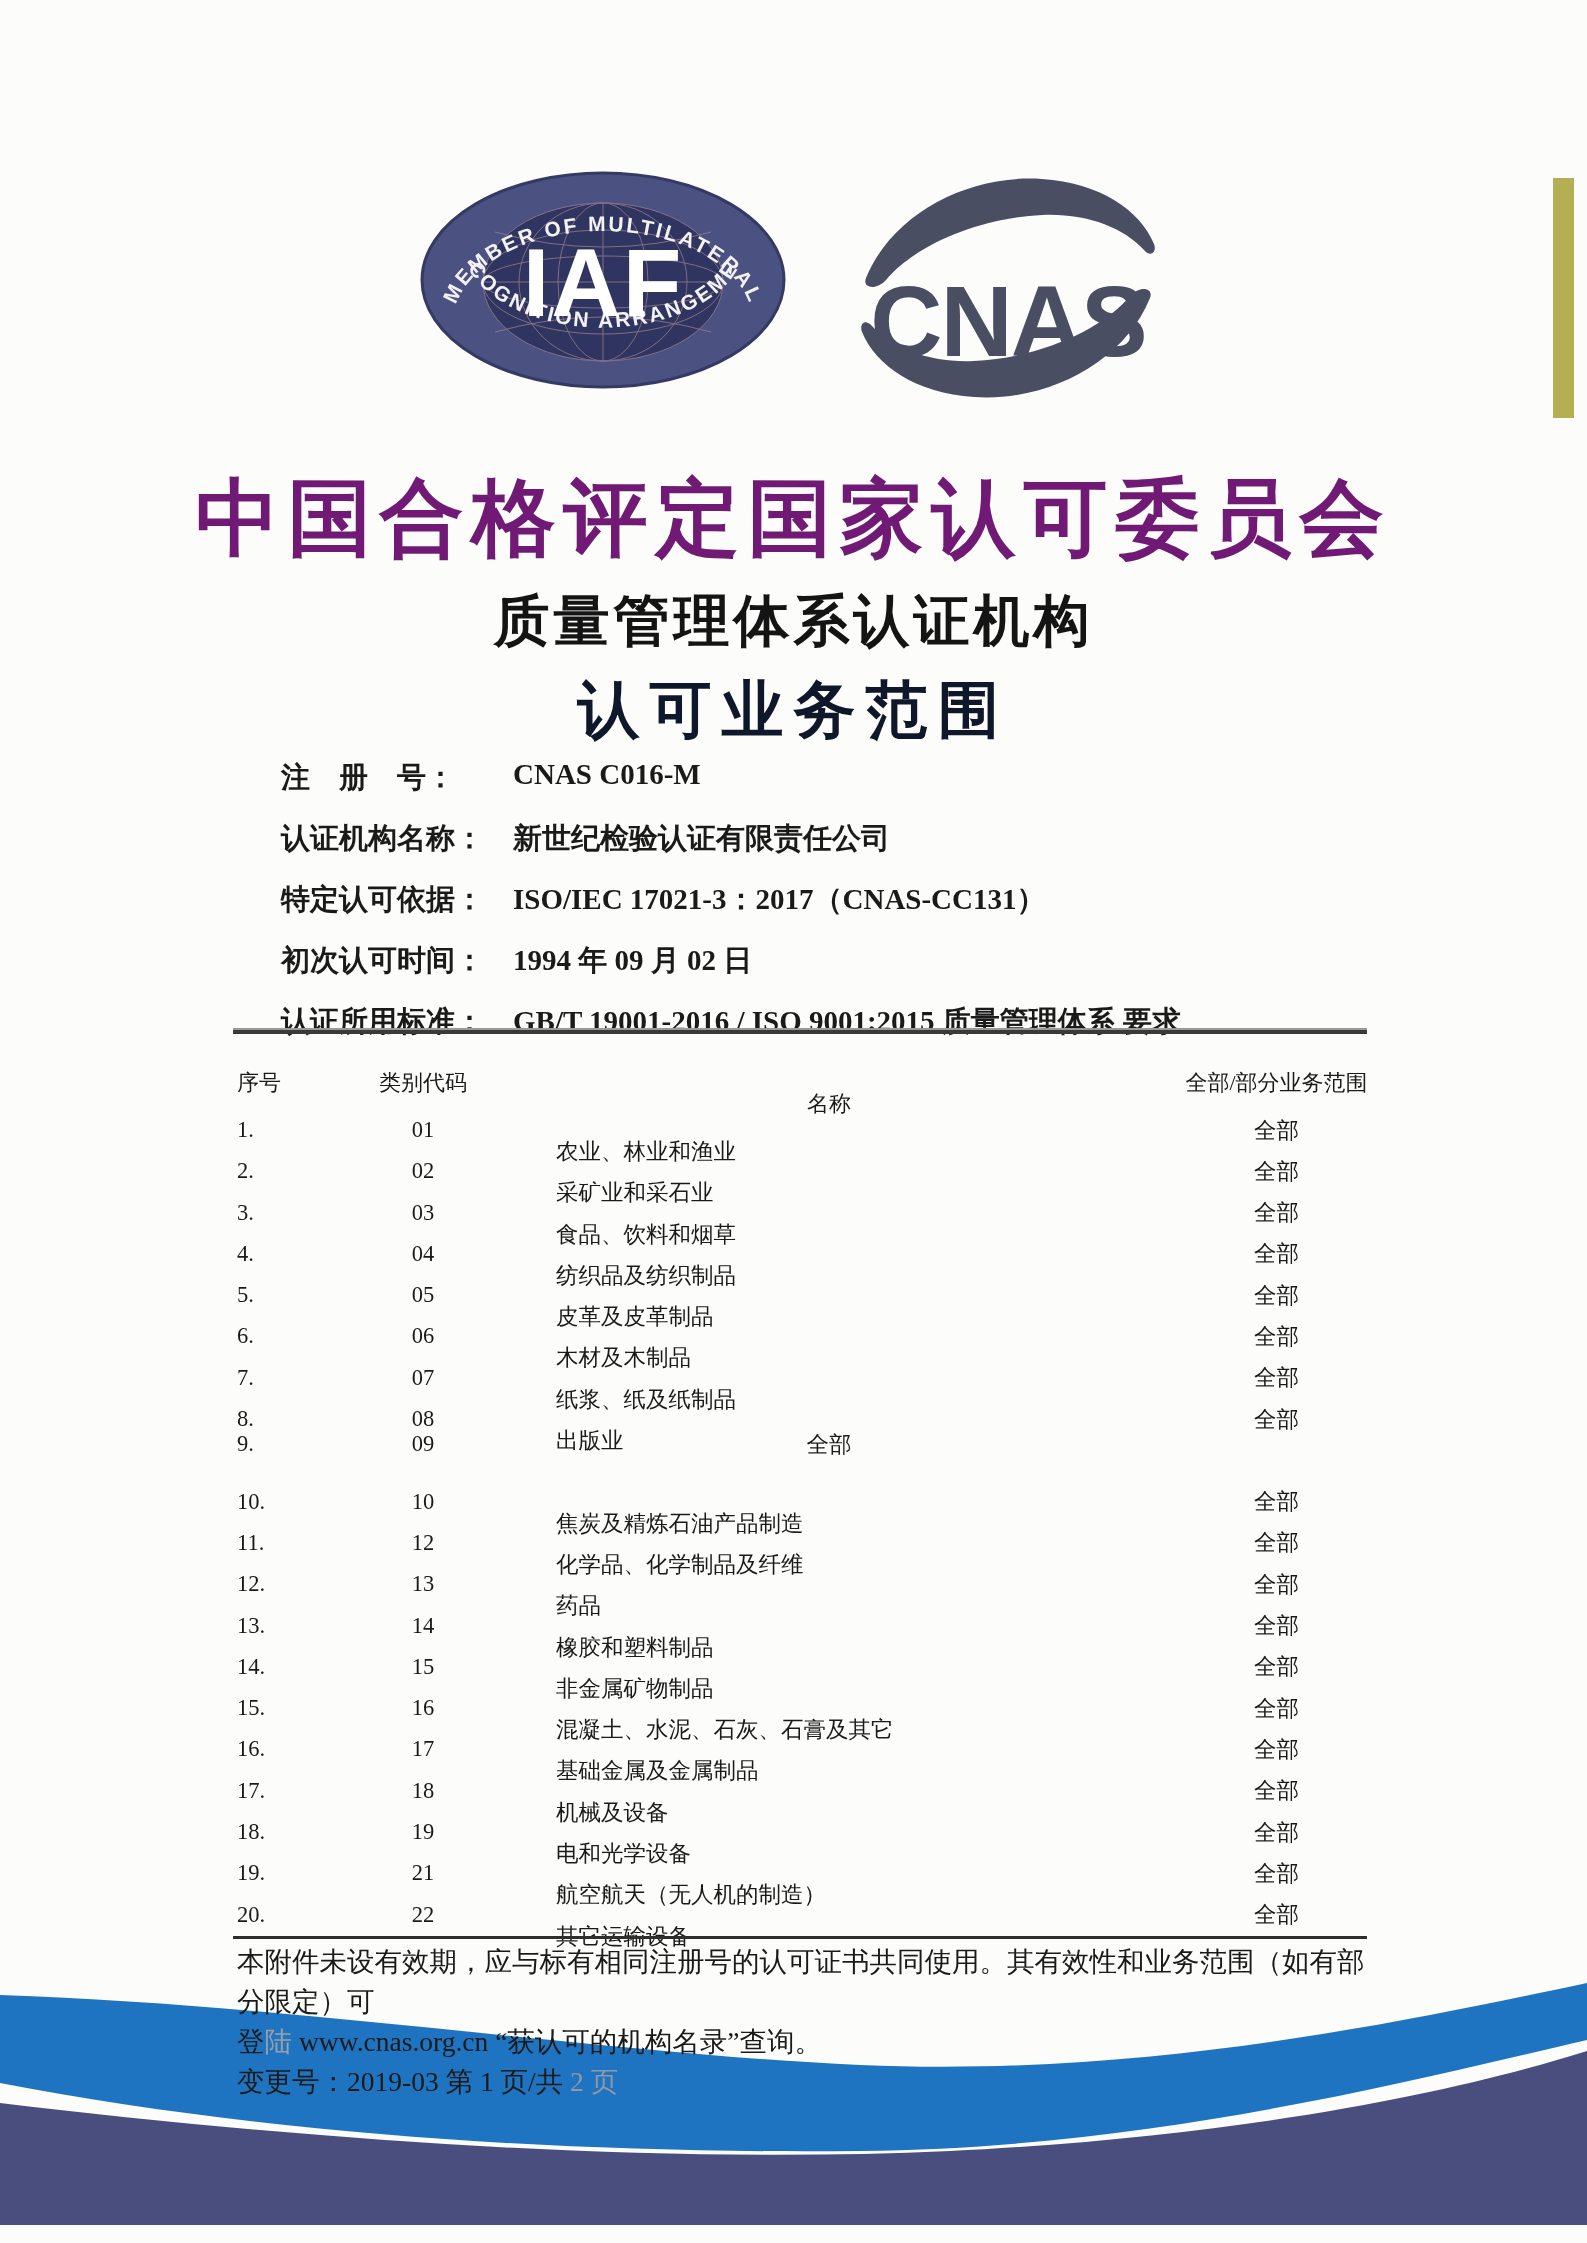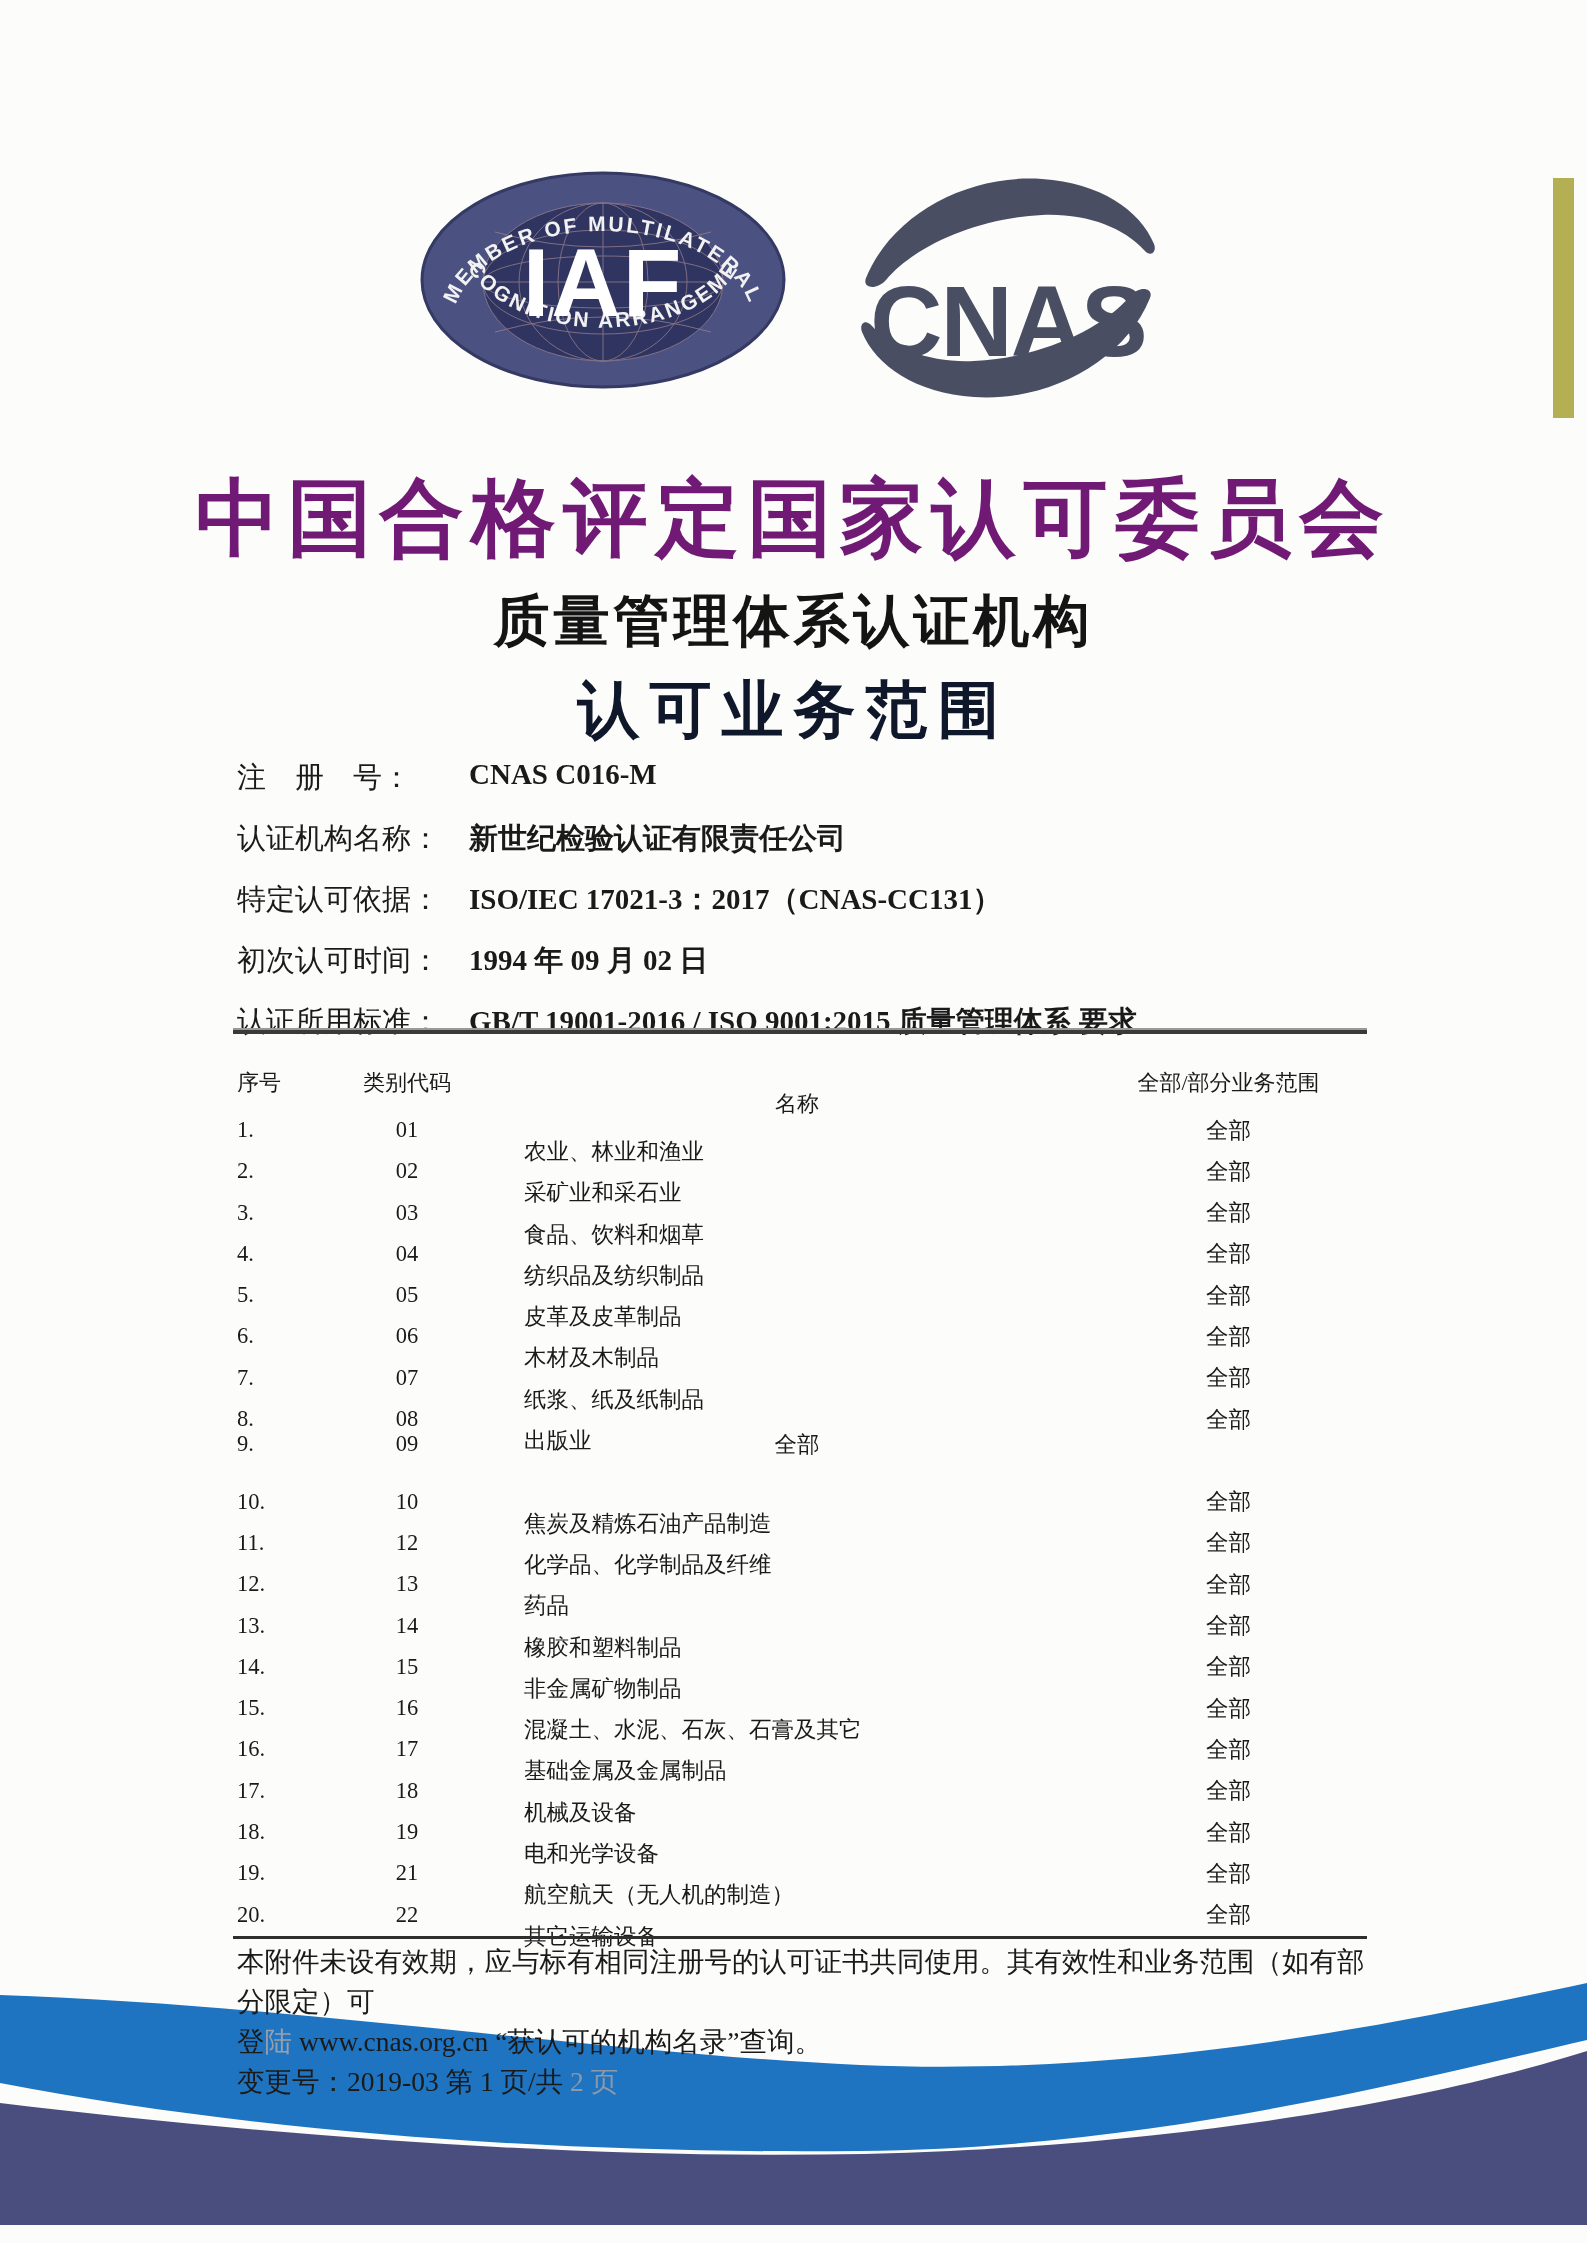--- a/index.html
+++ b/index.html
@@ -11,28 +11,28 @@
   .cnas-logo{left:856px;top:172px;}
   .center-line{position:absolute;left:0;width:1587px;text-align:center;white-space:nowrap;}
   .org-title{top:462px;font-family:"Liberation Sans","DejaVu Sans",sans-serif;font-weight:bold;
              font-size:84px;color:#701a75;letter-spacing:8px;}
   .subtitle{top:584px;font-family:Liberation Sans, sans-serif;font-weight:bold;
             font-size:56px;color:#141414;letter-spacing:4px;}
   .scope-title{top:668px;font-family:"Liberation Sans","DejaVu Sans",sans-serif;font-weight:bold;
                font-size:62px;color:#0f172a;letter-spacing:10px;}
   .fields{position:absolute;left:237px;top:758px;width:1130px;}
   .field-row{display:flex;height:61px;align-items:flex-start;font-size:29px;}
-  .field-label{width:232px;font-weight:normal;flex:none;}
+  .field-label{width:232px;font-weight:bold;flex:none;margin-left:44px;}
   .field-value{flex:1;font-weight:bold;}
   .rule-top{position:absolute;left:233px;top:1030px;width:1134px;height:4px;background:#3a3a3a;
             box-shadow:0 -2px 0 #9a9a9a;}
   .rule-bottom{position:absolute;left:233px;top:1936px;width:1134px;height:3px;background:#2e2e2e;}
   .scope-table{position:absolute;left:237px;top:1046px;width:1128px;}
   .t-row{display:grid;grid-template-columns:75px 190px 590px 273px;height:41.3px;align-items:center;
-         font-size:22.5px;}
+         font-size:22.5px;gap:16px;}
   .t-head{height:47px;font-size:22px;}
   .cell{white-space:nowrap;}
   .c-no{text-align:left;}
   .c-code{text-align:center;}
   .c-name{text-align:left;padding-left:22px;margin-top:43px;}
   .t-head .c-name{text-align:center;padding-left:0;}
   .c-scope{text-align:center;}
   .footer-note{position:absolute;left:237px;top:1942px;width:1130px;font-size:27.5px;line-height:40px;
                z-index:2;}
   .footer-line2{display:flex;justify-content:flex-start;white-space:nowrap;flex-direction:column;}

